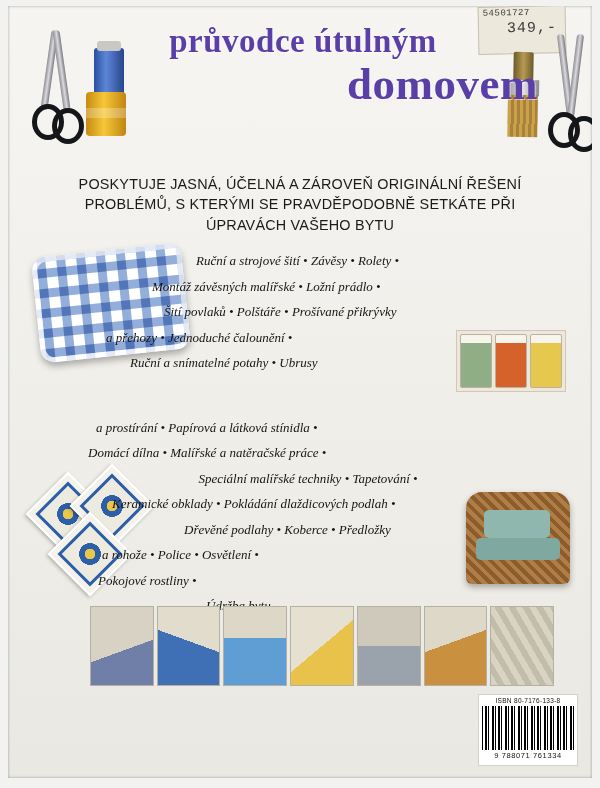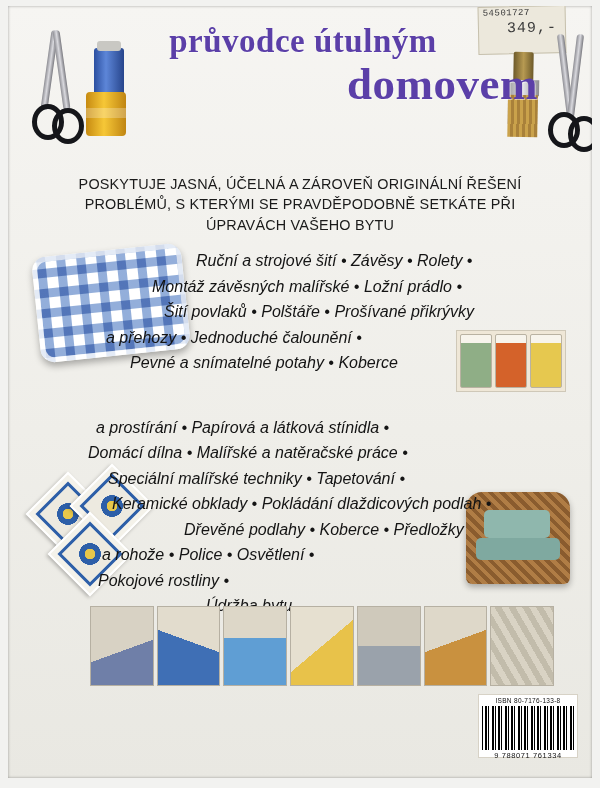--- a/index.html
+++ b/index.html
@@ -63,41 +63,41 @@
     line-height: 1.42;
     color: #1a1a1a;
   }
 
   
   #contents {
     position: absolute;
     left: 80px;
     top: 242px;
     width: 420px;
-    font-family: Liberation Sans, sans-serif;
-    font-size: 16px;
+    font-family: Liberation Serif, serif;
+    font-size: 13px;
     font-style: italic;
     color: #141414;
     line-height: 1.0;
   }
   #contents .entry {
     display: block;
     height: 25.5px;
     line-height: 25.5px;
     white-space: nowrap;
   }
   
   .i0  { padding-left: 108px; }
   .i1  { padding-left: 64px; }
   .i2  { padding-left: 76px; }
   .i3  { padding-left: 18px; }
   .i4  { padding-left: 42px; }
   .i5  { padding-left: 8px; margin-top: 39px; }
   .i6  { padding-left: 0px; }
-  .i7  { padding-left: 20px; }
+  .i7  { padding-left: 20px; text-align: center; }
   .i8  { padding-left: 24px; }
   .i9  { padding-left: 96px; }
   .i10 { padding-left: 14px; }
   .i11 { padding-left: 10px; }
   .i12 { padding-left: 118px; }
 
   
   .scissors {
     position: absolute;
   }
@@ -297,21 +297,21 @@
   .ph3 { background: linear-gradient(180deg,#ddd7c8 0 40%, #5f9ed4 40% 100%); }
   .ph4 { background: linear-gradient(140deg,#e6e0d0 0 50%, #e8c24a 50% 100%); }
   .ph5 { background: linear-gradient(180deg,#cfc9bb 0 50%, #9aa2ab 50% 100%); }
   .ph6 { background: linear-gradient(160deg,#ded8c9 0 45%, #c9913f 45% 100%); }
   .ph7 { background: repeating-linear-gradient(60deg,#d9d3c4 0 6px,#c2bcab 6px 12px); }
 
   
   #barcode-box {
     position: absolute;
     left: 470px; top: 688px;
-    width: 100px; height: 64px;
+    width: 100px; height: 72px;
     background: #ffffff;
     border: 1px solid #d7d2c6;
     padding: 2px 3px;
     box-sizing: border-box;
   }
   #barcode-box .isbn-top {
     font-family: "Liberation Sans", sans-serif;
     font-size: 6.5px;
     letter-spacing: 0.3px;
     color: #111;
@@ -400,21 +400,21 @@
       <div class="body"></div>
       <div class="cushion-back"></div>
       <div class="cushion-seat"></div>
     </div>
 
     <div id="contents">
       <span class="entry i0">Ruční a strojové šití • Závěsy • Rolety •</span>
       <span class="entry i1">Montáž závěsných malířské • Ložní prádlo •</span>
       <span class="entry i2">Šití povlaků • Polštáře • Prošívané přikrývky</span>
       <span class="entry i3">a přehozy • Jednoduché čalounění •</span>
-      <span class="entry i4">Pevné a snímatelné potahy • Koberce</span>
+      <span class="entry i4">Ruční a snímatelné potahy • Ubrusy</span>
       <span class="entry i5">a prostírání • Papírová a látková stínidla •</span>
       <span class="entry i6">Domácí dílna • Malířské a natěračské práce •</span>
       <span class="entry i7">Speciální malířské techniky • Tapetování •</span>
       <span class="entry i8">Keramické obklady • Pokládání dlaždicových podlah •</span>
       <span class="entry i9">Dřevěné podlahy • Koberce • Předložky</span>
       <span class="entry i10">a rohože • Police • Osvětlení •</span>
       <span class="entry i11">Pokojové rostliny •</span>
       <span class="entry i12">Údržba bytu</span>
     </div>
 

